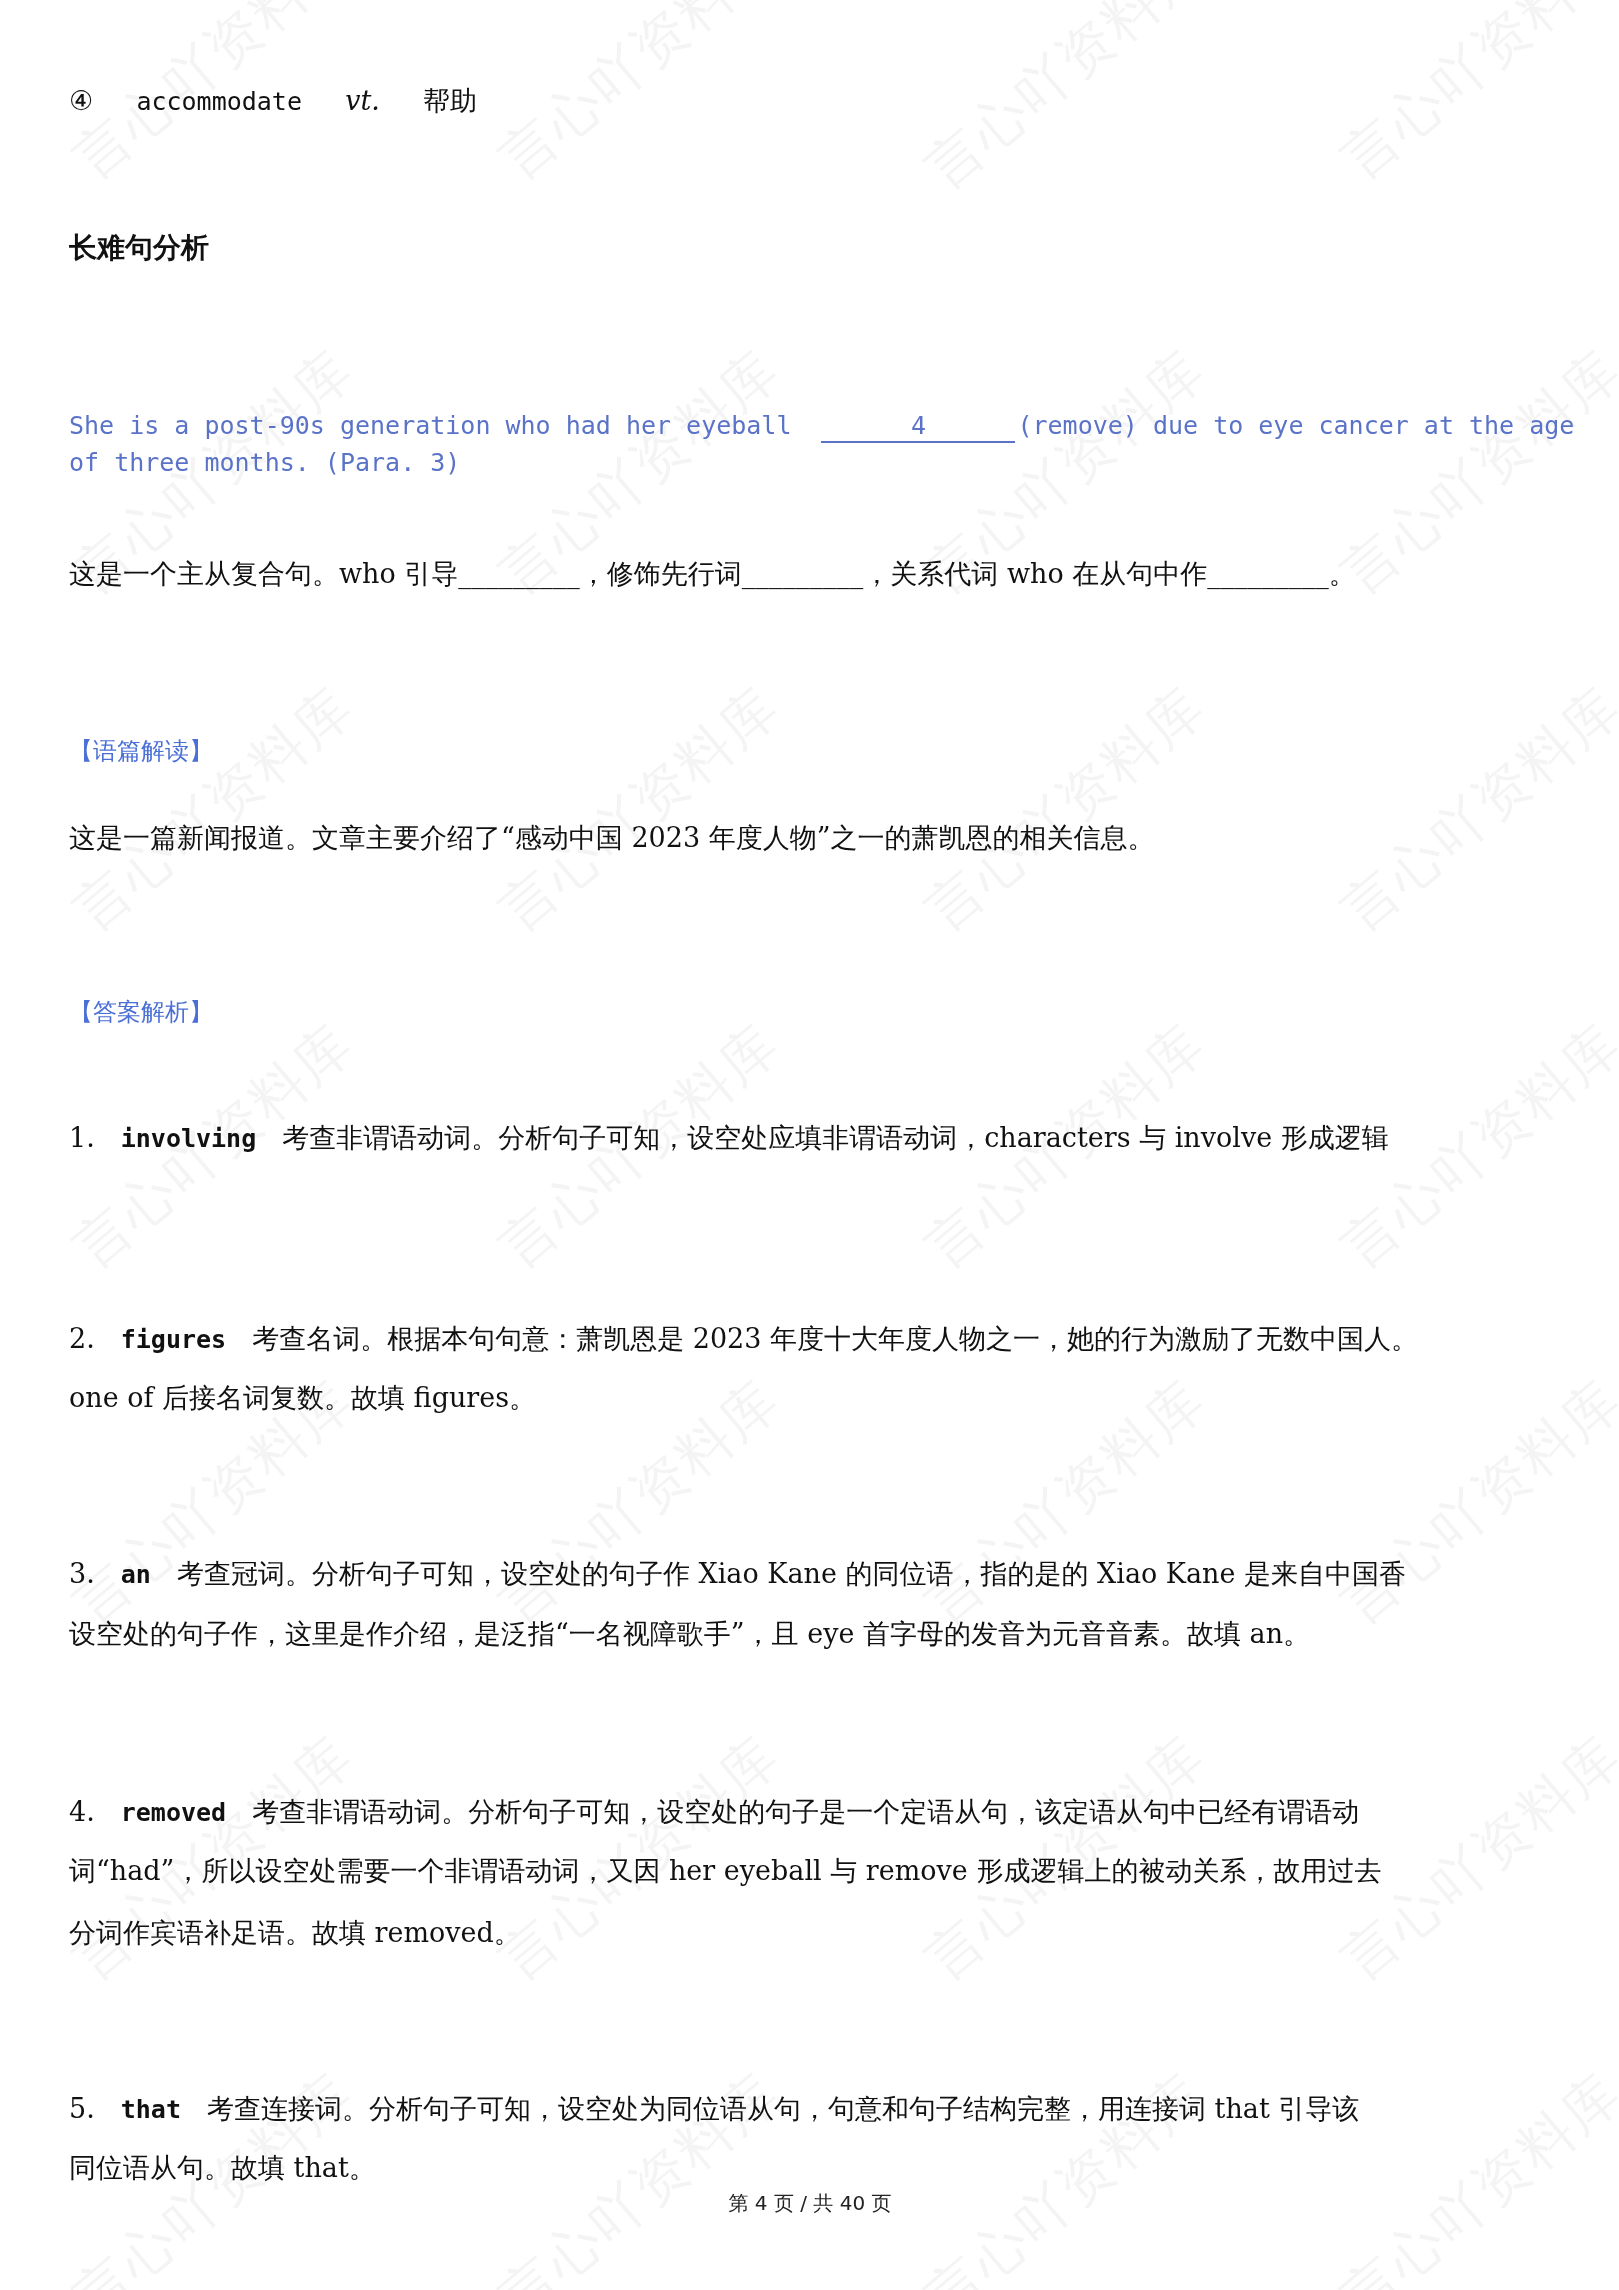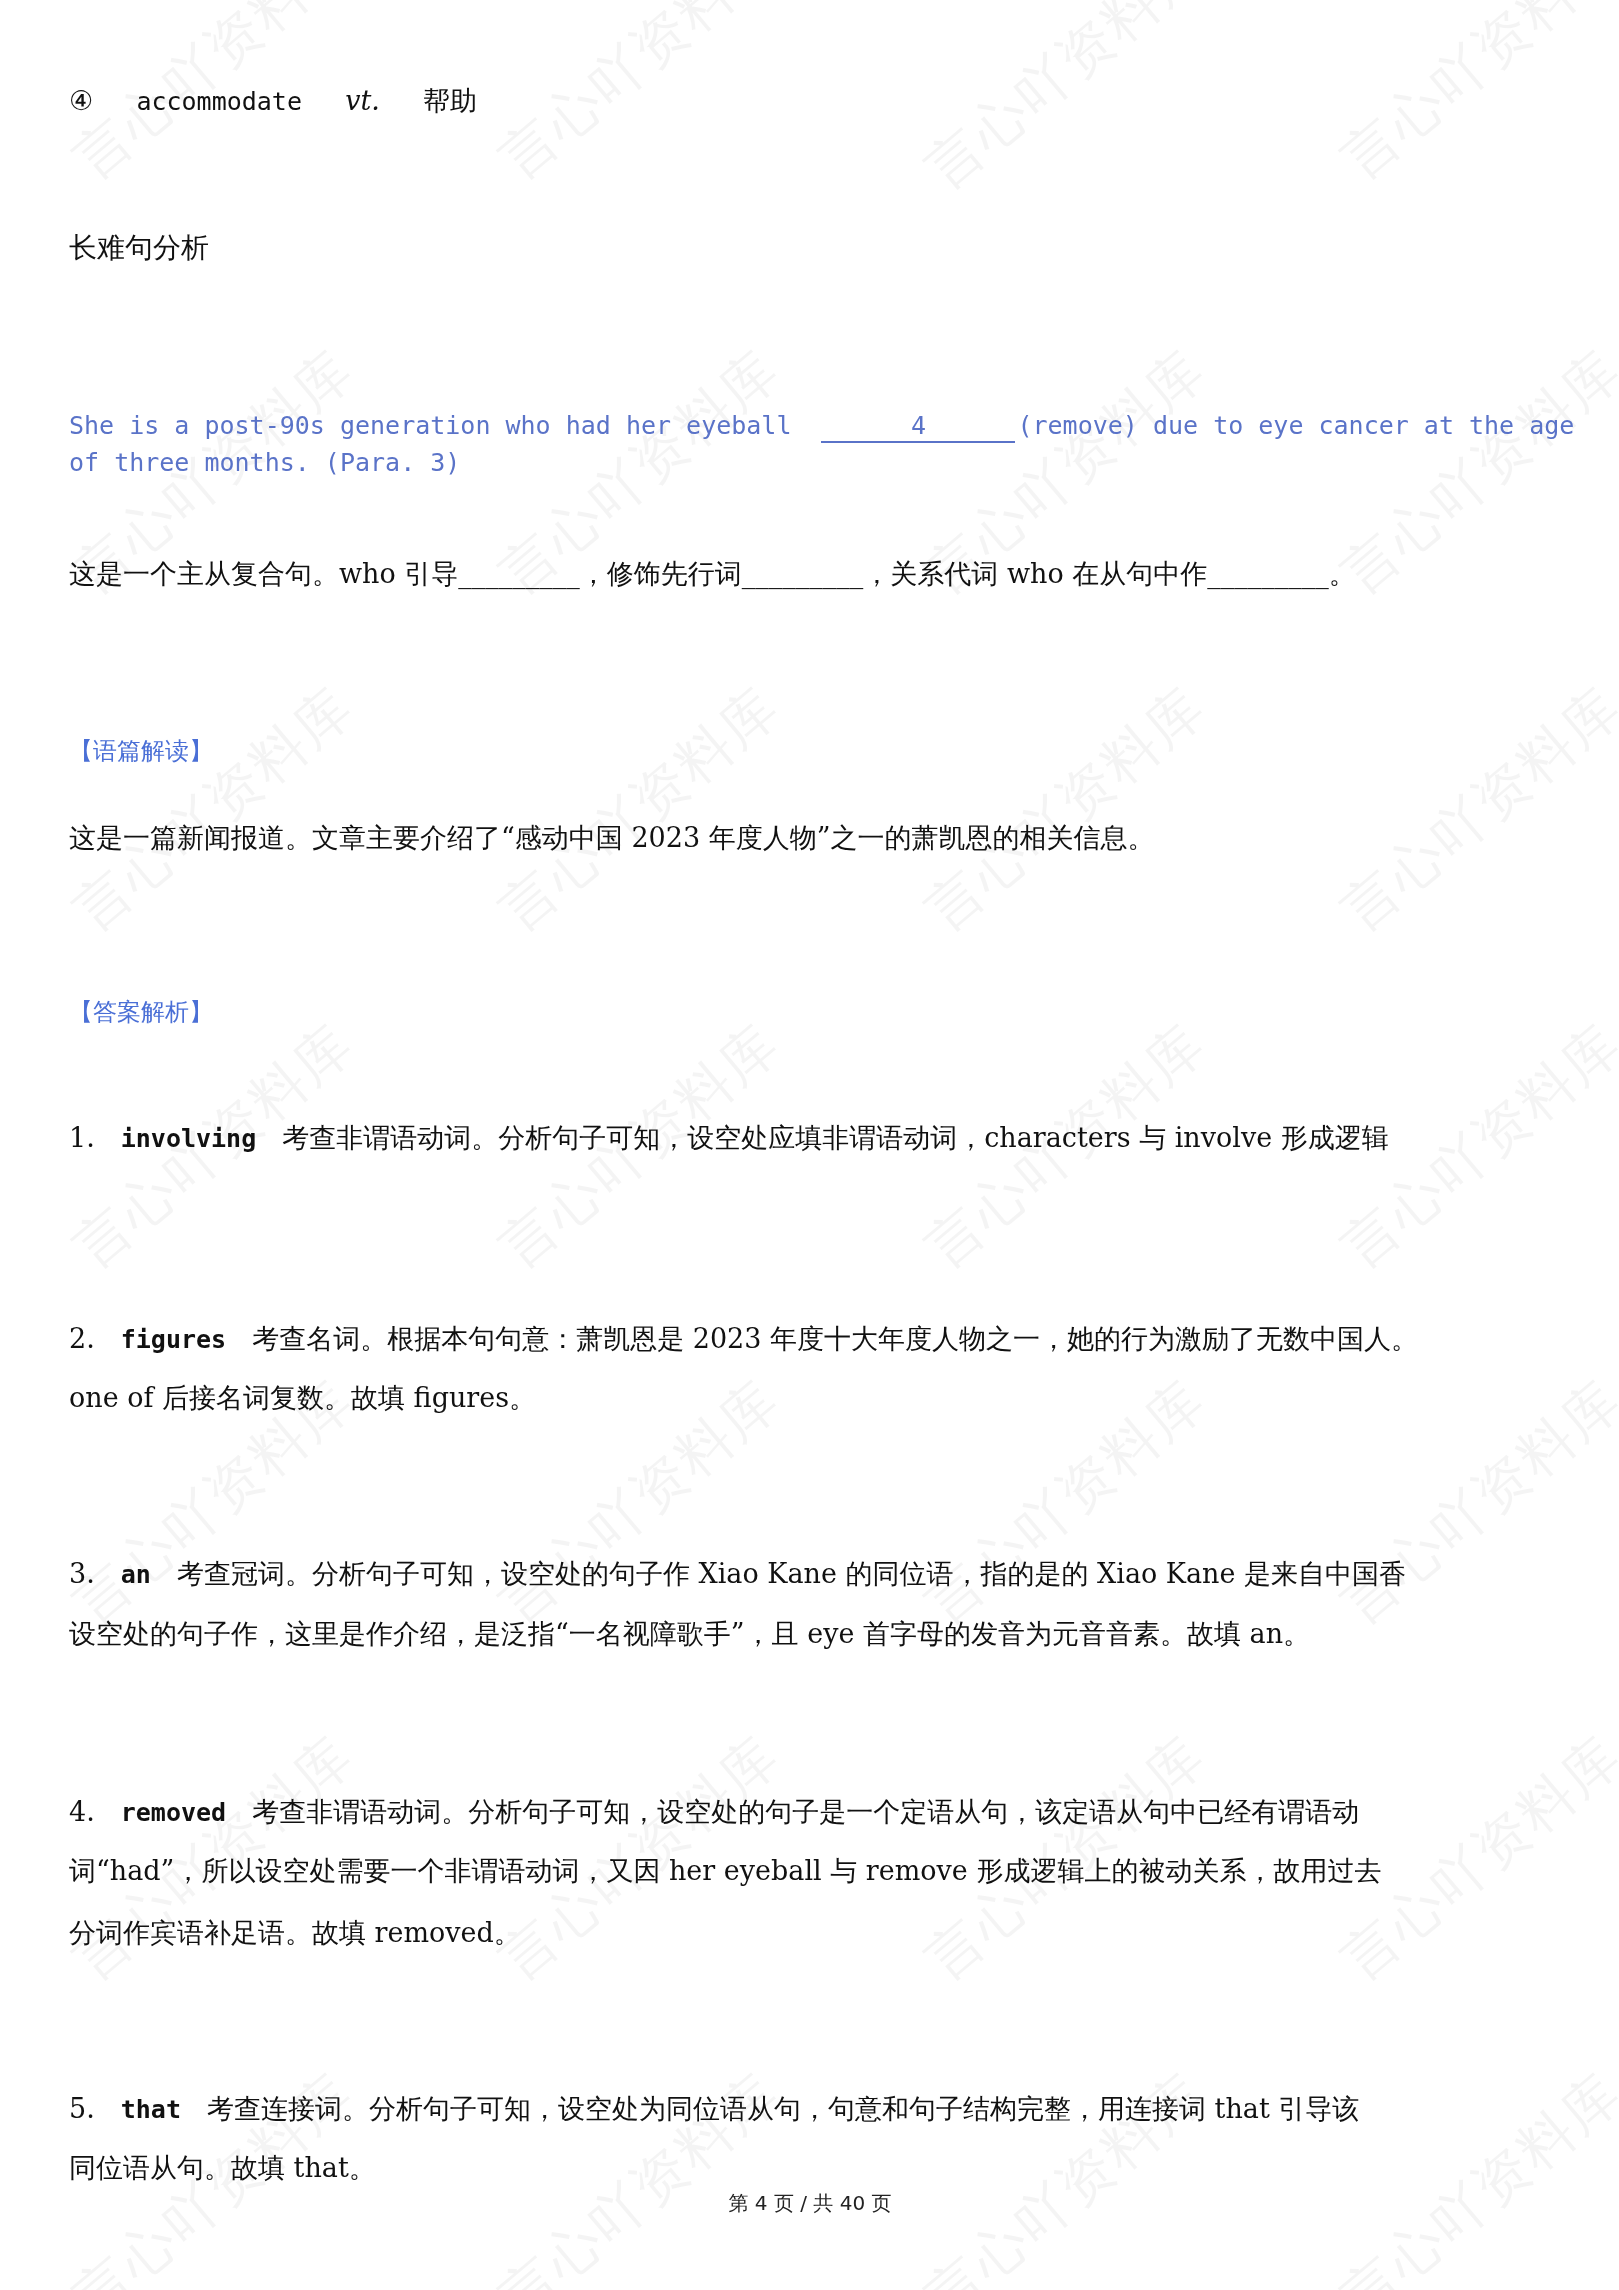--- a/index.html
+++ b/index.html
@@ -16,21 +16,21 @@
     }
     .page { position: absolute; inset: 0; z-index: 1; }
     .line {
       position: absolute; left: 69px; font-size: 27px; line-height: 40px;
       white-space: nowrap;
     }
     .mono { font-family: "DejaVu Sans Mono", "Liberation Mono", monospace; font-size: 25px; }
     .bold { font-weight: bold; }
     .italic { font-style: italic; }
     .blue { color: #5a73c8; }
-    .section-title { font-family: "DejaVu Sans", sans-serif; font-weight: normal; font-size: 28px; }
+    .section-title { font-family: "DejaVu Sans", sans-serif; font-weight: bold; font-size: 28px; }
     .bracket-title { color: #4a6fd6; font-family: "DejaVu Sans", sans-serif; font-size: 24px; }
     .blank-blue {
       display: inline-block; width: 194px; text-align: center;
       border-bottom: 2px solid #5a73c8; line-height: 30px; margin: 0 2px 0 30px;
     }
     .gap { display: inline-block; width: 26px; }
     .footer {
       position: absolute; left: 0; width: 1620px; top: 2190px; text-align: center;
       font-family: "DejaVu Sans", sans-serif; font-size: 20px; color: #222;
     }

